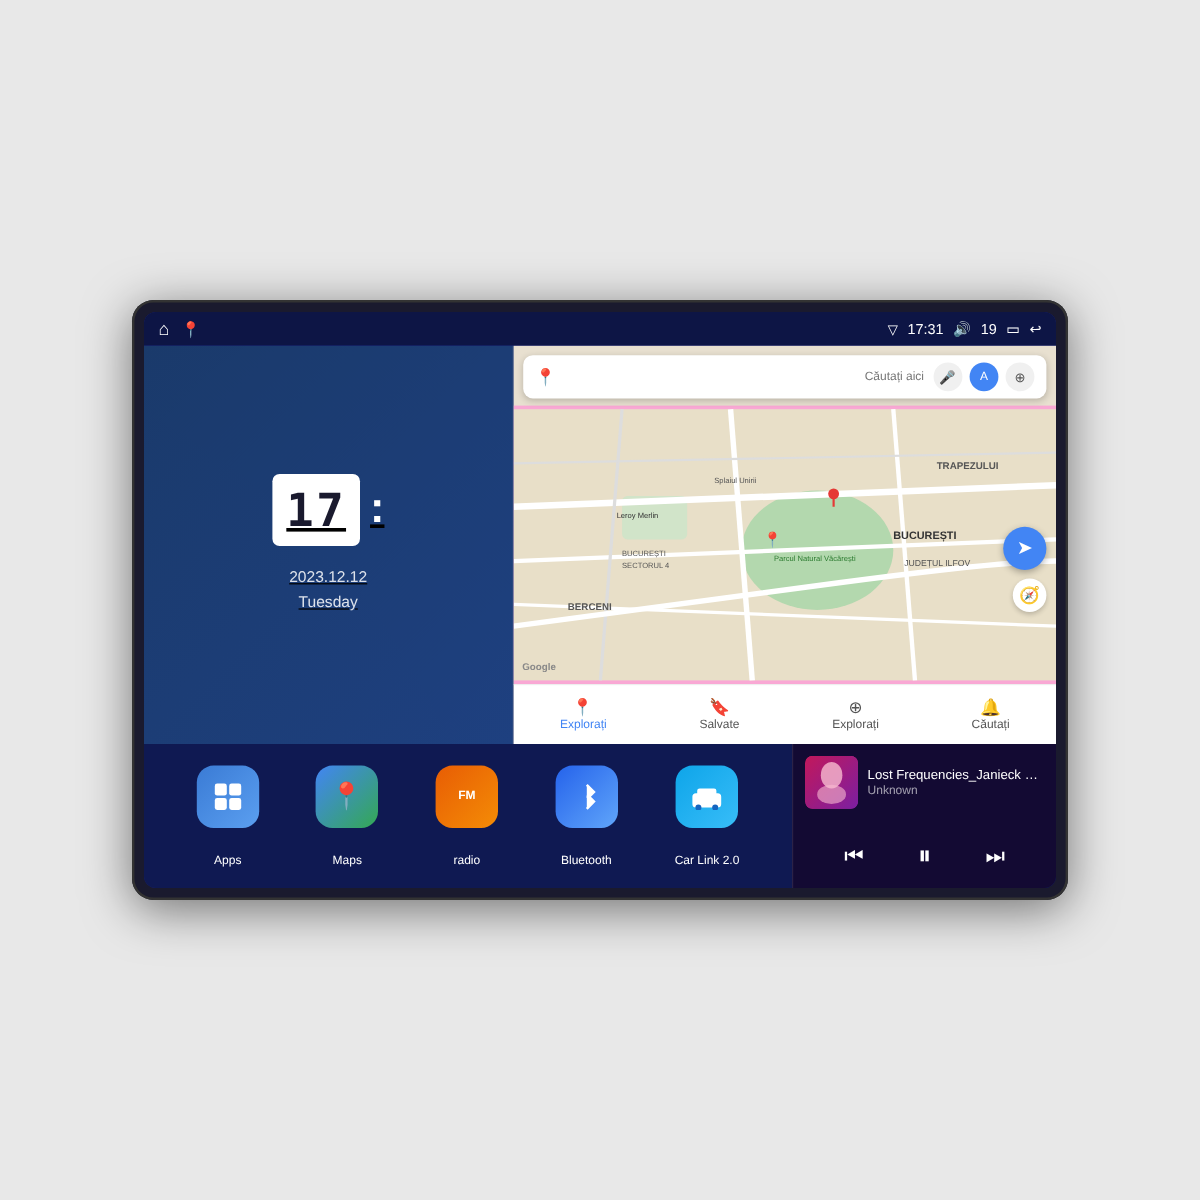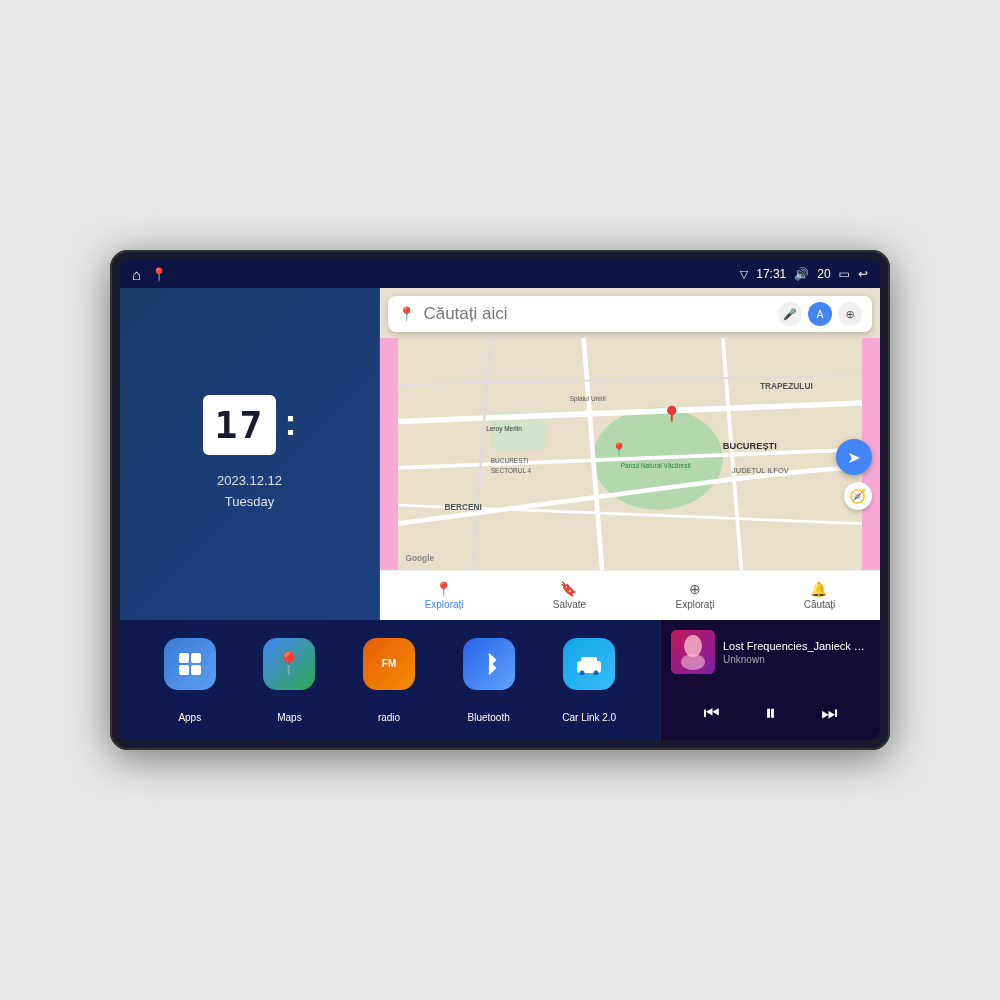--- a/index.html
+++ b/index.html
@@ -67,29 +67,30 @@
     }
 
     
     .top-row {
       flex: 1;
       display: flex;
     }
 
     
     .clock-panel {
-      width: 260px;
+      width: 308px;
       background: linear-gradient(135deg, #1a3a6b 0%, #1e4080 100%);
       padding: 20px;
       display: flex;
       flex-direction: column;
       align-items: center;
       justify-content: center;
       flex-shrink: 0;
       border-right: 1px solid rgba(255,255,255,0.1);
+      text-decoration: underline;
     }
 
     .clock-display {
       display: flex;
       align-items: center;
       gap: 8px;
       margin-bottom: 16px;
     }
 
     .clock-digit {
@@ -141,22 +142,23 @@
       z-index: 10;
     }
 
     .map-search-icon {
       color: #4285f4;
       font-size: 14px;
     }
 
     .map-search-text {
       flex: 1;
-      font-size: 17px;
+      font-size: 10px;
       color: #777;
+      text-align: right;
     }
 
     .map-search-controls {
       display: flex;
       gap: 6px;
       align-items: center;
     }
 
     .map-control-btn {
       width: 24px;
@@ -374,21 +376,21 @@
 
     <div class="status-bar">
       <div class="status-left">
         <span class="nav-icon">⌂</span>
         <span class="nav-icon" style="font-size:13px;">📍</span>
       </div>
       <div class="status-right">
         <span style="font-size:11px;">▽</span>
         <span style="font-weight:normal;">17:31</span>
         <span>🔊</span>
-        <span>20</span>
+        <span>19</span>
         <span>▭</span>
         <span style="cursor:pointer;">↩</span>
       </div>
     </div>
 
     <div class="main-content">
 
       <div class="top-row">
 
         <div class="clock-panel">

